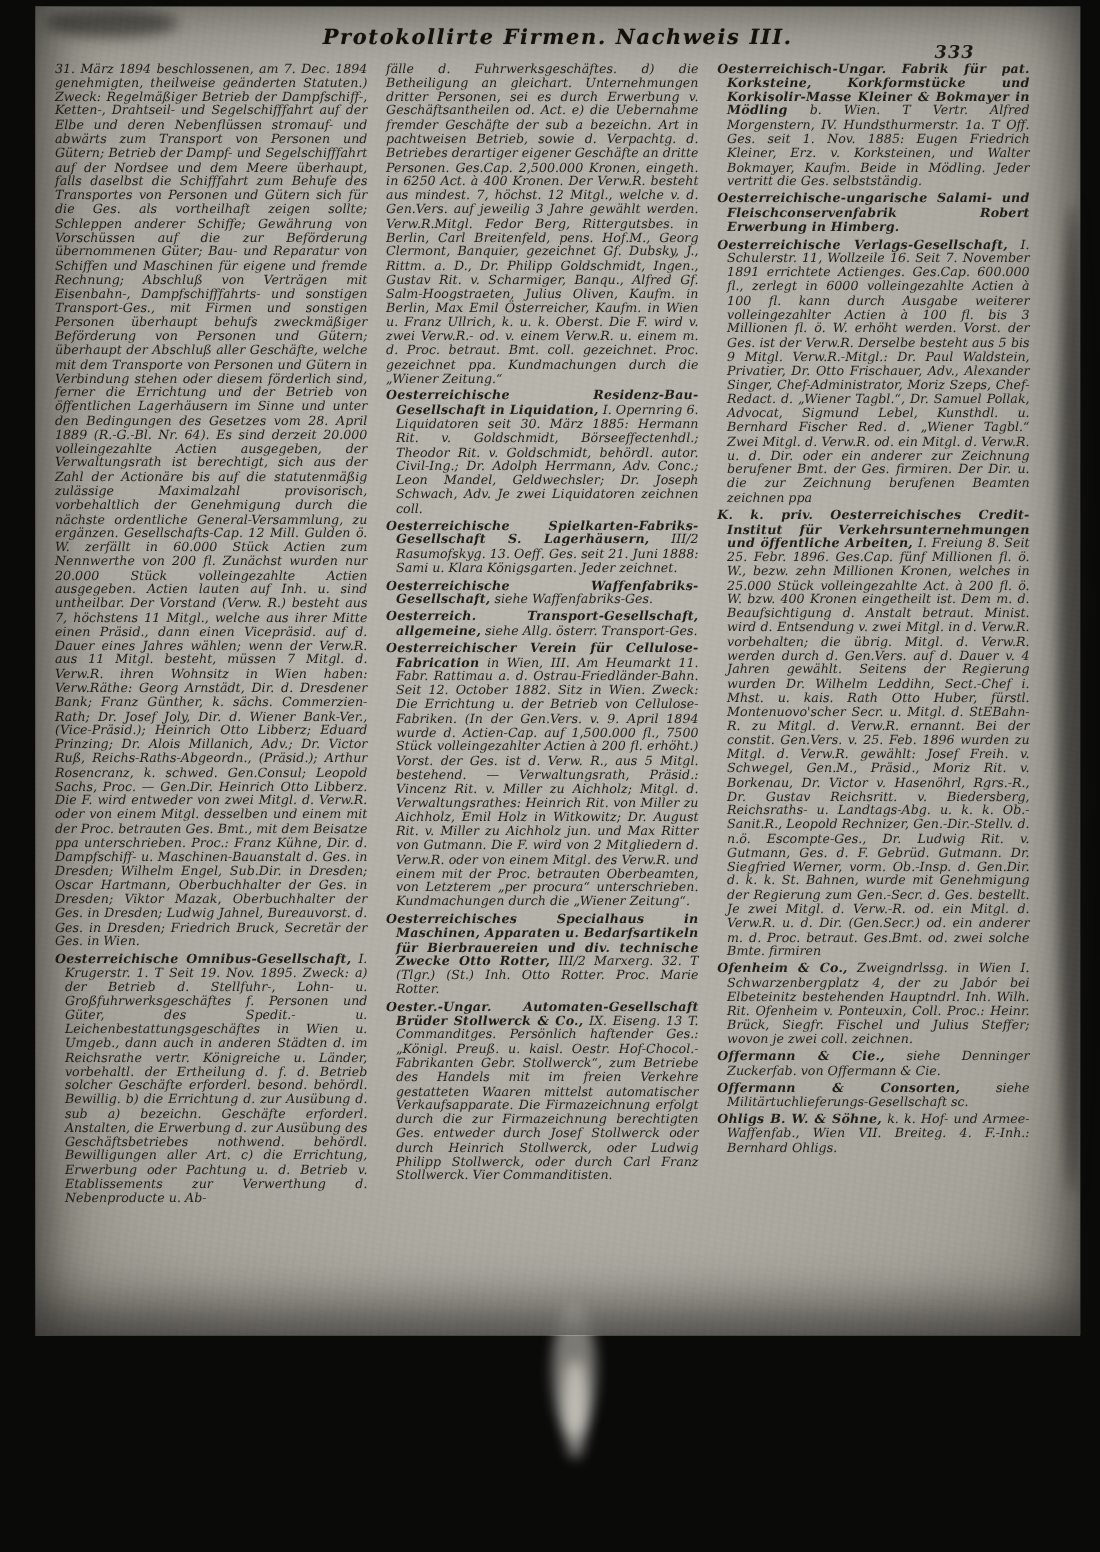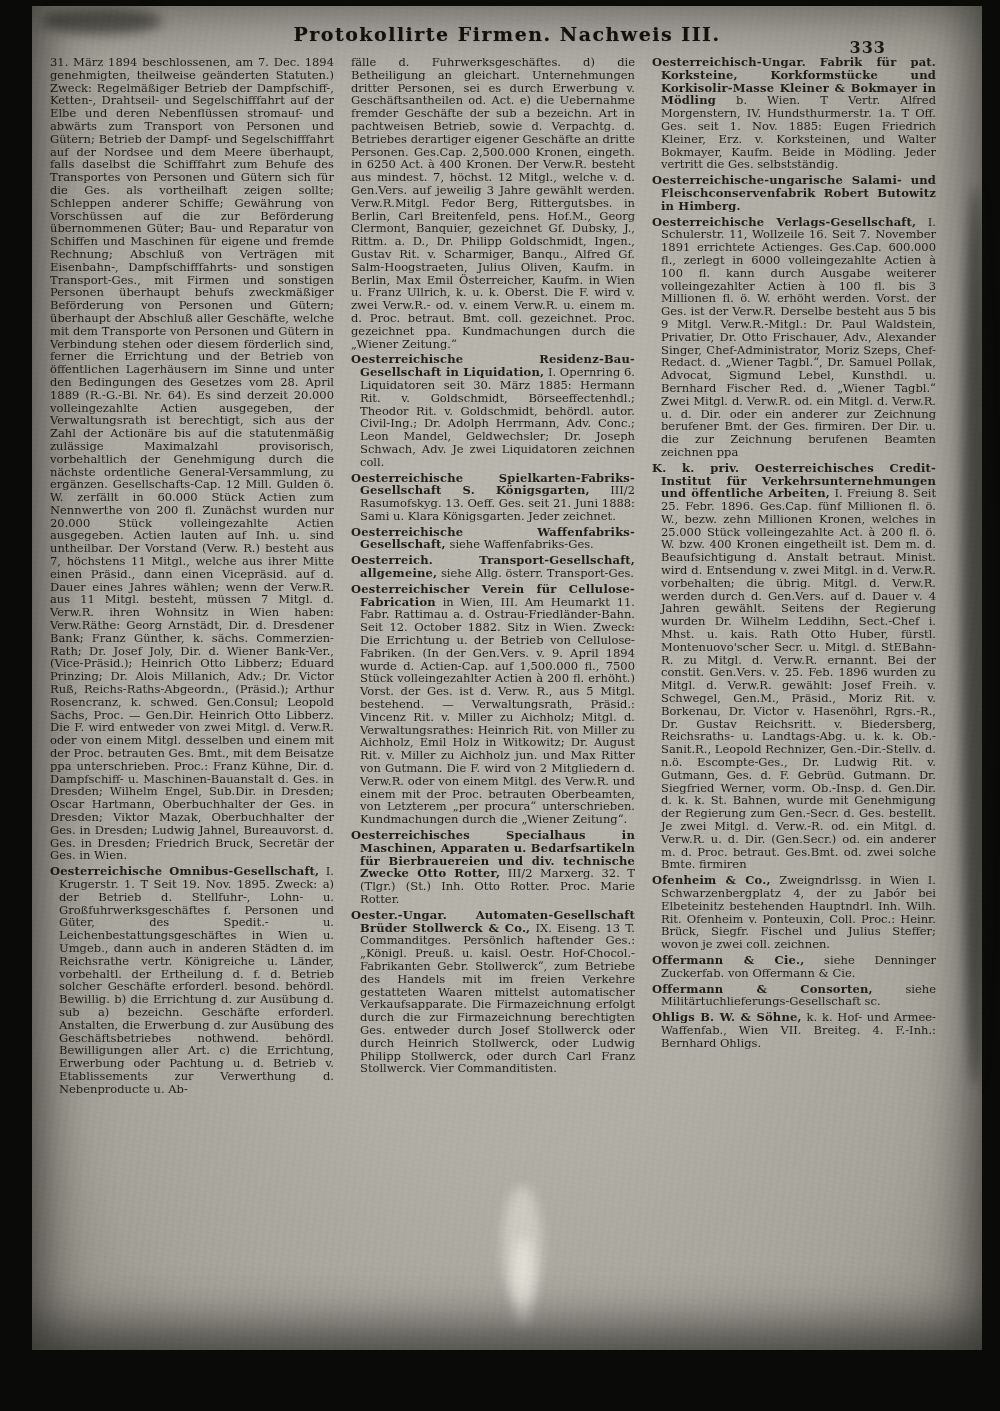--- a/index.html
+++ b/index.html
@@ -7,23 +7,24 @@
   body {
     width: 1000px; height: 1411px;
     background: #0a0a09;
     position: relative;
     overflow: hidden;
     font-family: "DejaVu Serif", "Liberation Serif", serif;
   }
   .page {
     position: absolute;
     left: 32px; top: 6px;
-    width: 950px; height: 1344px;
+    width: 950px; height: 1208px;
     background: radial-gradient(ellipse at 50% 42%, #bcb9b0 0%, #b3b0a8 50%, #a6a39a 80%, #8f8c83 100%);
     color: #1b1a15;
+    font-style: italic;
   }
   .vignette {
     position: absolute; inset: 0;
     box-shadow: inset 0 0 70px rgba(10,10,8,0.55), inset 0 -25px 45px rgba(10,10,8,0.35);
     pointer-events: none;
   }
   .grain {
     position: absolute; inset: 0; pointer-events: none; opacity: .25;
     background:
       repeating-linear-gradient(97deg, rgba(60,58,50,.06) 0 3px, rgba(190,188,178,.05) 3px 7px),
@@ -84,33 +85,33 @@
     <div class="col">
       <p class="block cont"><span>31. März 1894 beschlossenen, am 7. Dec. 1894 genehmigten, theilweise geänderten Statuten.) Zweck: Regelmäßiger Betrieb der Dampfschiff-, Ketten-, Drahtseil- und Segelschifffahrt auf der Elbe und deren Nebenflüssen stromauf- und abwärts zum Transport von Personen und Gütern; Betrieb der Dampf- und Segelschifffahrt auf der Nordsee und dem Meere überhaupt, falls daselbst die Schifffahrt zum Behufe des Transportes von Personen und Gütern sich für die Ges. als vortheilhaft zeigen sollte; Schleppen anderer Schiffe; Gewährung von Vorschüssen auf die zur Beförderung übernommenen Güter; Bau- und Reparatur von Schiffen und Maschinen für eigene und fremde Rechnung; Abschluß von Verträgen mit Eisenbahn-, Dampfschifffahrts- und sonstigen Transport-Ges., mit Firmen und sonstigen Personen überhaupt behufs zweckmäßiger Beförderung von Personen und Gütern; überhaupt der Abschluß aller Geschäfte, welche mit dem Transporte von Personen und Gütern in Verbindung stehen oder diesem förderlich sind, ferner die Errichtung und der Betrieb von öffentlichen Lagerhäusern im Sinne und unter den Bedingungen des Gesetzes vom 28. April 1889 (R.-G.-Bl. Nr. 64). Es sind derzeit 20.000 volleingezahlte Actien ausgegeben, der Verwaltungsrath ist berechtigt, sich aus der Zahl der Actionäre bis auf die statutenmäßig zulässige Maximalzahl provisorisch, vorbehaltlich der Genehmigung durch die nächste ordentliche General-Versammlung, zu ergänzen. Gesellschafts-Cap. 12 Mill. Gulden ö. W. zerfällt in 60.000 Stück Actien zum Nennwerthe von 200 fl. Zunächst wurden nur 20.000 Stück volleingezahlte Actien ausgegeben. Actien lauten auf Inh. u. sind untheilbar. Der Vorstand (Verw. R.) besteht aus 7, höchstens 11 Mitgl., welche aus ihrer Mitte einen Präsid., dann einen Vicepräsid. auf d. Dauer eines Jahres wählen; wenn der Verw.R. aus 11 Mitgl. besteht, müssen 7 Mitgl. d. Verw.R. ihren Wohnsitz in Wien haben: Verw.Räthe: Georg Arnstädt, Dir. d. Dresdener Bank; Franz Günther, k. sächs. Commerzien-Rath; Dr. Josef Joly, Dir. d. Wiener Bank-Ver., (Vice-Präsid.); Heinrich Otto Libberz; Eduard Prinzing; Dr. Alois Millanich, Adv.; Dr. Victor Ruß, Reichs-Raths-Abgeordn., (Präsid.); Arthur Rosencranz, k. schwed. Gen.Consul; Leopold Sachs, Proc. — Gen.Dir. Heinrich Otto Libberz. Die F. wird entweder von zwei Mitgl. d. Verw.R. oder von einem Mitgl. desselben und einem mit der Proc. betrauten Ges. Bmt., mit dem Beisatze ppa unterschrieben. Proc.: Franz Kühne, Dir. d. Dampfschiff- u. Maschinen-Bauanstalt d. Ges. in Dresden; Wilhelm Engel, Sub.Dir. in Dresden; Oscar Hartmann, Oberbuchhalter der Ges. in Dresden; Viktor Mazak, Oberbuchhalter der Ges. in Dresden; Ludwig Jahnel, Bureauvorst. d. Ges. in Dresden; Friedrich Bruck, Secretär der Ges. in Wien.</span></p>
       <p class="block entry"><span class="lead">Oesterreichische Omnibus-Gesellschaft,</span> <span>I. Krugerstr. 1. T Seit 19. Nov. 1895. Zweck: a) der Betrieb d. Stellfuhr-, Lohn- u. Großfuhrwerksgeschäftes f. Personen und Güter, des Spedit.- u. Leichenbestattungsgeschäftes in Wien u. Umgeb., dann auch in anderen Städten d. im Reichsrathe vertr. Königreiche u. Länder, vorbehaltl. der Ertheilung d. f. d. Betrieb solcher Geschäfte erforderl. besond. behördl. Bewillig. b) die Errichtung d. zur Ausübung d. sub a) bezeichn. Geschäfte erforderl. Anstalten, die Erwerbung d. zur Ausübung des Geschäftsbetriebes nothwend. behördl. Bewilligungen aller Art. c) die Errichtung, Erwerbung oder Pachtung u. d. Betrieb v. Etablissements zur Verwerthung d. Nebenproducte u. Ab-</span></p>
     </div>
 
     <div class="col-rule"></div>
 
     <div class="col">
       <p class="block cont"><span>fälle d. Fuhrwerksgeschäftes. d) die Betheiligung an gleichart. Unternehmungen dritter Personen, sei es durch Erwerbung v. Geschäftsantheilen od. Act. e) die Uebernahme fremder Geschäfte der sub a bezeichn. Art in pachtweisen Betrieb, sowie d. Verpachtg. d. Betriebes derartiger eigener Geschäfte an dritte Personen. Ges.Cap. 2,500.000 Kronen, eingeth. in 6250 Act. à 400 Kronen. Der Verw.R. besteht aus mindest. 7, höchst. 12 Mitgl., welche v. d. Gen.Vers. auf jeweilig 3 Jahre gewählt werden. Verw.R.Mitgl. Fedor Berg, Rittergutsbes. in Berlin, Carl Breitenfeld, pens. Hof.M., Georg Clermont, Banquier, gezeichnet Gf. Dubsky, J., Rittm. a. D., Dr. Philipp Goldschmidt, Ingen., Gustav Rit. v. Scharmiger, Banqu., Alfred Gf. Salm-Hoogstraeten, Julius Oliven, Kaufm. in Berlin, Max Emil Österreicher, Kaufm. in Wien u. Franz Ullrich, k. u. k. Oberst. Die F. wird v. zwei Verw.R.- od. v. einem Verw.R. u. einem m. d. Proc. betraut. Bmt. coll. gezeichnet. Proc. gezeichnet ppa. Kundmachungen durch die „Wiener Zeitung.“</span></p>
       <p class="block entry"><span class="lead">Oesterreichische Residenz-Bau-Gesellschaft in Liquidation,</span> <span>I. Opernring 6. Liquidatoren seit 30. März 1885: Hermann Rit. v. Goldschmidt, Börseeffectenhdl.; Theodor Rit. v. Goldschmidt, behördl. autor. Civil-Ing.; Dr. Adolph Herrmann, Adv. Conc.; Leon Mandel, Geldwechsler; Dr. Joseph Schwach, Adv. Je zwei Liquidatoren zeichnen coll.</span></p>
-      <p class="block entry"><span class="lead">Oesterreichische Spielkarten-Fabriks-Gesellschaft S. Königsgarten,</span> <span>III/2 Rasumofskyg. 13. Oeff. Ges. seit 21. Juni 1888: Sami u. Klara Königsgarten. Jeder zeichnet.</span></p>
+      <p class="block entry"><span class="lead">Oesterreichische Spielkarten-Fabriks-Gesellschaft S. Lagerhäusern,</span> <span>III/2 Rasumofskyg. 13. Oeff. Ges. seit 21. Juni 1888: Sami u. Klara Königsgarten. Jeder zeichnet.</span></p>
       <p class="block entry"><span class="lead">Oesterreichische Waffenfabriks-Gesellschaft,</span> <span>siehe Waffenfabriks-Ges.</span></p>
       <p class="block entry"><span class="lead">Oesterreich. Transport-Gesellschaft, allgemeine,</span> <span>siehe Allg. österr. Transport-Ges.</span></p>
       <p class="block entry"><span class="lead">Oesterreichischer Verein für Cellulose-Fabrication</span> <span>in Wien, III. Am Heumarkt 11. Fabr. Rattimau a. d. Ostrau-Friedländer-Bahn. Seit 12. October 1882. Sitz in Wien. Zweck: Die Errichtung u. der Betrieb von Cellulose-Fabriken. (In der Gen.Vers. v. 9. April 1894 wurde d. Actien-Cap. auf 1,500.000 fl., 7500 Stück volleingezahlter Actien à 200 fl. erhöht.) Vorst. der Ges. ist d. Verw. R., aus 5 Mitgl. bestehend. — Verwaltungsrath, Präsid.: Vincenz Rit. v. Miller zu Aichholz; Mitgl. d. Verwaltungsrathes: Heinrich Rit. von Miller zu Aichholz, Emil Holz in Witkowitz; Dr. August Rit. v. Miller zu Aichholz jun. und Max Ritter von Gutmann. Die F. wird von 2 Mitgliedern d. Verw.R. oder von einem Mitgl. des Verw.R. und einem mit der Proc. betrauten Oberbeamten, von Letzterem „per procura“ unterschrieben. Kundmachungen durch die „Wiener Zeitung“.</span></p>
       <p class="block entry"><span class="lead">Oesterreichisches Specialhaus in Maschinen, Apparaten u. Bedarfsartikeln für Bierbrauereien und div. technische Zwecke Otto Rotter,</span> <span>III/2 Marxerg. 32. T (Tlgr.) (St.) Inh. Otto Rotter. Proc. Marie Rotter.</span></p>
       <p class="block entry"><span class="lead">Oester.-Ungar. Automaten-Gesellschaft Brüder Stollwerck &amp; Co.,</span> <span>IX. Eiseng. 13 T. Commanditges. Persönlich haftender Ges.: „Königl. Preuß. u. kaisl. Oestr. Hof-Chocol.-Fabrikanten Gebr. Stollwerck“, zum Betriebe des Handels mit im freien Verkehre gestatteten Waaren mittelst automatischer Verkaufsapparate. Die Firmazeichnung erfolgt durch die zur Firmazeichnung berechtigten Ges. entweder durch Josef Stollwerck oder durch Heinrich Stollwerck, oder Ludwig Philipp Stollwerck, oder durch Carl Franz Stollwerck. Vier Commanditisten.</span></p>
     </div>
 
     <div class="col-rule"></div>
 
     <div class="col">
       <p class="block entry"><span class="lead">Oesterreichisch-Ungar. Fabrik für pat. Korksteine, Korkformstücke und Korkisolir-Masse Kleiner &amp; Bokmayer in Mödling</span> <span>b. Wien. T Vertr. Alfred Morgenstern, IV. Hundsthurmerstr. 1a. T Off. Ges. seit 1. Nov. 1885: Eugen Friedrich Kleiner, Erz. v. Korksteinen, und Walter Bokmayer, Kaufm. Beide in Mödling. Jeder vertritt die Ges. selbstständig.</span></p>
-      <p class="block entry"><span class="lead">Oesterreichische-ungarische Salami- und Fleischconservenfabrik Robert Butowitz in Himberg.</span> <span></span></p>
+      <p class="block entry"><span class="lead">Oesterreichische-ungarische Salami- und Fleischconservenfabrik Robert Erwerbung in Himberg.</span> <span></span></p>
       <p class="block entry"><span class="lead">Oesterreichische Verlags-Gesellschaft,</span> <span>I. Schulerstr. 11, Wollzeile 16. Seit 7. November 1891 errichtete Actienges. Ges.Cap. 600.000 fl., zerlegt in 6000 volleingezahlte Actien à 100 fl. kann durch Ausgabe weiterer volleingezahlter Actien à 100 fl. bis 3 Millionen fl. ö. W. erhöht werden. Vorst. der Ges. ist der Verw.R. Derselbe besteht aus 5 bis 9 Mitgl. Verw.R.-Mitgl.: Dr. Paul Waldstein, Privatier, Dr. Otto Frischauer, Adv., Alexander Singer, Chef-Administrator, Moriz Szeps, Chef-Redact. d. „Wiener Tagbl.“, Dr. Samuel Pollak, Advocat, Sigmund Lebel, Kunsthdl. u. Bernhard Fischer Red. d. „Wiener Tagbl.“ Zwei Mitgl. d. Verw.R. od. ein Mitgl. d. Verw.R. u. d. Dir. oder ein anderer zur Zeichnung berufener Bmt. der Ges. firmiren. Der Dir. u. die zur Zeichnung berufenen Beamten zeichnen ppa</span></p>
       <p class="block entry"><span class="lead">K. k. priv. Oesterreichisches Credit-Institut für Verkehrsunternehmungen und öffentliche Arbeiten,</span> <span>I. Freiung 8. Seit 25. Febr. 1896. Ges.Cap. fünf Millionen fl. ö. W., bezw. zehn Millionen Kronen, welches in 25.000 Stück volleingezahlte Act. à 200 fl. ö. W. bzw. 400 Kronen eingetheilt ist. Dem m. d. Beaufsichtigung d. Anstalt betraut. Minist. wird d. Entsendung v. zwei Mitgl. in d. Verw.R. vorbehalten; die übrig. Mitgl. d. Verw.R. werden durch d. Gen.Vers. auf d. Dauer v. 4 Jahren gewählt. Seitens der Regierung wurden Dr. Wilhelm Leddihn, Sect.-Chef i. Mhst. u. kais. Rath Otto Huber, fürstl. Montenuovo'scher Secr. u. Mitgl. d. StEBahn-R. zu Mitgl. d. Verw.R. ernannt. Bei der constit. Gen.Vers. v. 25. Feb. 1896 wurden zu Mitgl. d. Verw.R. gewählt: Josef Freih. v. Schwegel, Gen.M., Präsid., Moriz Rit. v. Borkenau, Dr. Victor v. Hasenöhrl, Rgrs.-R., Dr. Gustav Reichsritt. v. Biedersberg, Reichsraths- u. Landtags-Abg. u. k. k. Ob.-Sanit.R., Leopold Rechnizer, Gen.-Dir.-Stellv. d. n.ö. Escompte-Ges., Dr. Ludwig Rit. v. Gutmann, Ges. d. F. Gebrüd. Gutmann. Dr. Siegfried Werner, vorm. Ob.-Insp. d. Gen.Dir. d. k. k. St. Bahnen, wurde mit Genehmigung der Regierung zum Gen.-Secr. d. Ges. bestellt. Je zwei Mitgl. d. Verw.-R. od. ein Mitgl. d. Verw.R. u. d. Dir. (Gen.Secr.) od. ein anderer m. d. Proc. betraut. Ges.Bmt. od. zwei solche Bmte. firmiren</span></p>
       <p class="block entry"><span class="lead">Ofenheim &amp; Co.,</span> <span>Zweigndrlssg. in Wien I. Schwarzenbergplatz 4, der zu Jabór bei Elbeteinitz bestehenden Hauptndrl. Inh. Wilh. Rit. Ofenheim v. Ponteuxin, Coll. Proc.: Heinr. Brück, Siegfr. Fischel und Julius Steffer; wovon je zwei coll. zeichnen.</span></p>
       <p class="block entry"><span class="lead">Offermann &amp; Cie.,</span> <span>siehe Denninger Zuckerfab. von Offermann &amp; Cie.</span></p>
       <p class="block entry"><span class="lead">Offermann &amp; Consorten,</span> <span>siehe Militärtuchlieferungs-Gesellschaft sc.</span></p>
       <p class="block entry"><span class="lead">Ohligs B. W. &amp; Söhne,</span> <span>k. k. Hof- und Armee-Waffenfab., Wien VII. Breiteg. 4. F.-Inh.: Bernhard Ohligs.</span></p>
     </div>
 
   </div>
 

